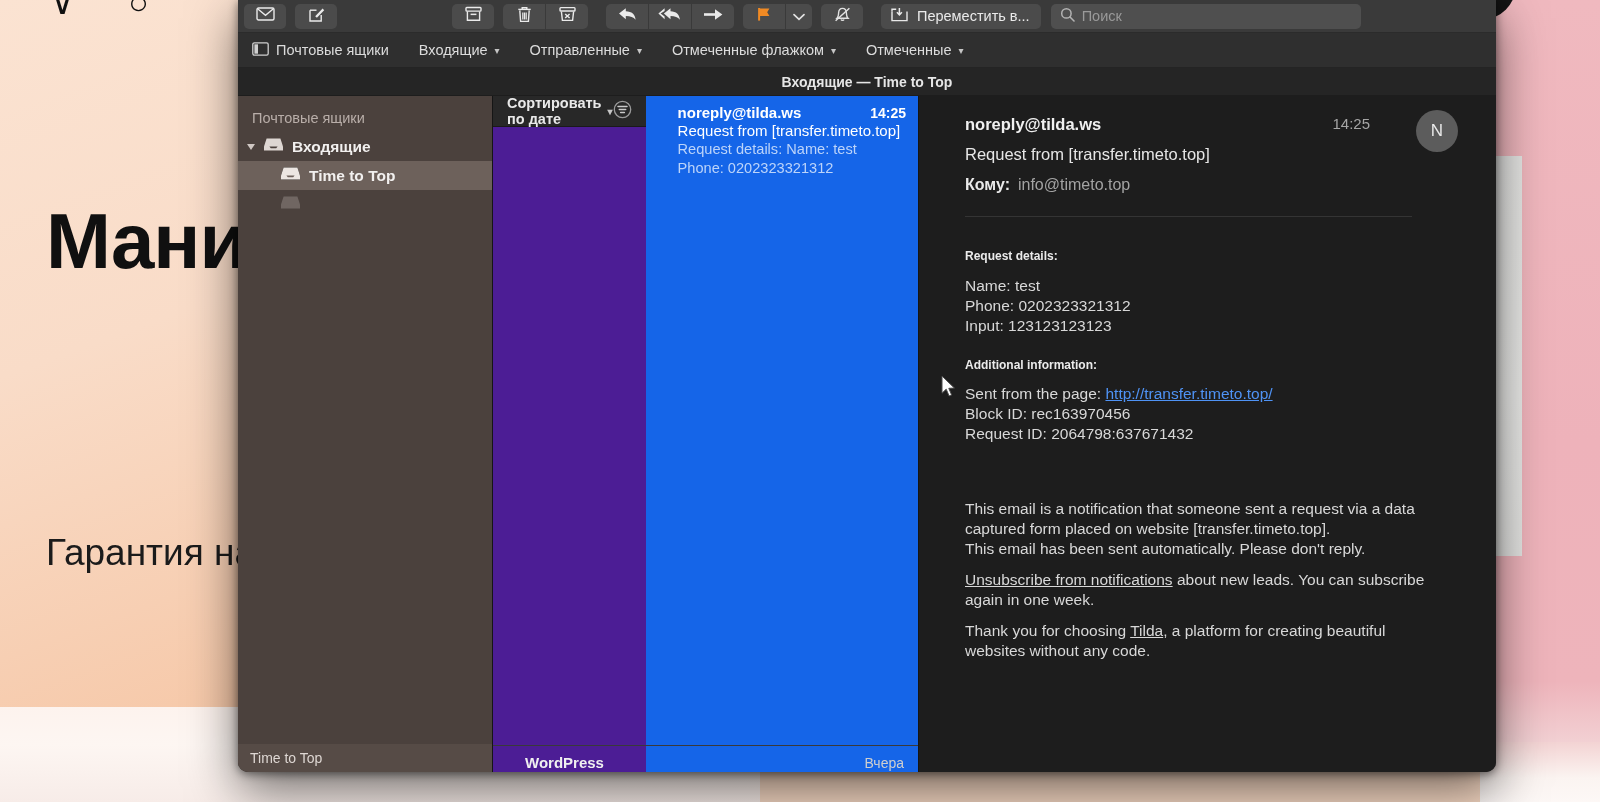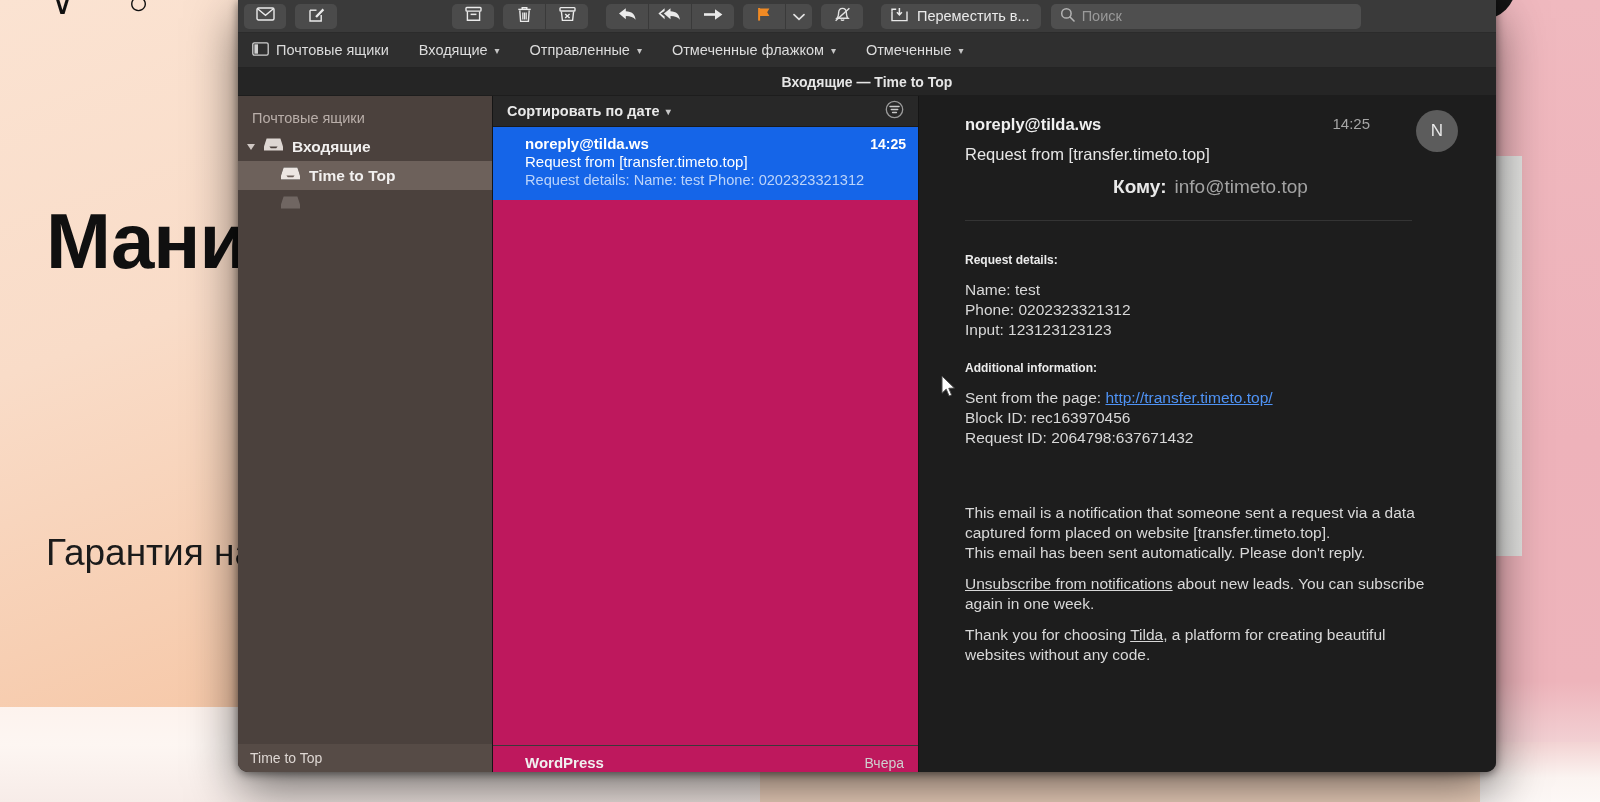--- a/index.html
+++ b/index.html
@@ -168,24 +168,24 @@
     height: 28px;
     background: #564b46;
     display: flex; align-items: center;
     padding-left: 12px;
     color: #ded7d3; font-size: 14px;
   }
 
   
   .msglist {
     width: 427px; flex: none;
-    background: #be185d;
+    background: #4c1d95;
     border-left: 1px solid #151515;
     border-right: 1px solid #151515;
-    display: flex; flex-direction: column;
+    display: flex; 
     position: relative;
   }
   .ml-header {
     height: 31px; background: #282828;
     display: flex; align-items: center; justify-content: space-between;
     padding: 0 14px 0 14px;
     color: #e9e9e9; font-size: 14.5px; font-weight: 600;
     border-bottom: 1px solid #1a1a1a;
   }
   .ml-sort { display: flex; align-items: center; gap: 6px; }
@@ -232,21 +232,21 @@
   .dt-headtext { flex: 1; }
   .dt-from {
     font-size: 16.5px; font-weight: bold; color: #f0f0f0;
     display: inline-block;
   }
   .dt-time {
     font-size: 15px; color: #a5a5a5;
     position: absolute; right: 126px; top: 18px;
   }
   .dt-subject { font-size: 16.5px; color: #e6e6e6; margin-top: 9px; }
-  .dt-to { margin-top: 9px; font-size: 19px; text-align: center; }
+  .dt-to { margin-top: 9px; font-size: 16px; }
   .dt-to b { color: #eaeaea; }
   .dt-to span { color: #a3a3a3; margin-left: 8px; }
   .avatar {
     position: absolute; right: 38px; top: 14px;
     width: 42px; height: 42px; border-radius: 50%;
     background: #5c5c5c; color: #e9e9e9;
     display: flex; align-items: center; justify-content: center;
     font-size: 17px;
   }
   .dt-hr {

